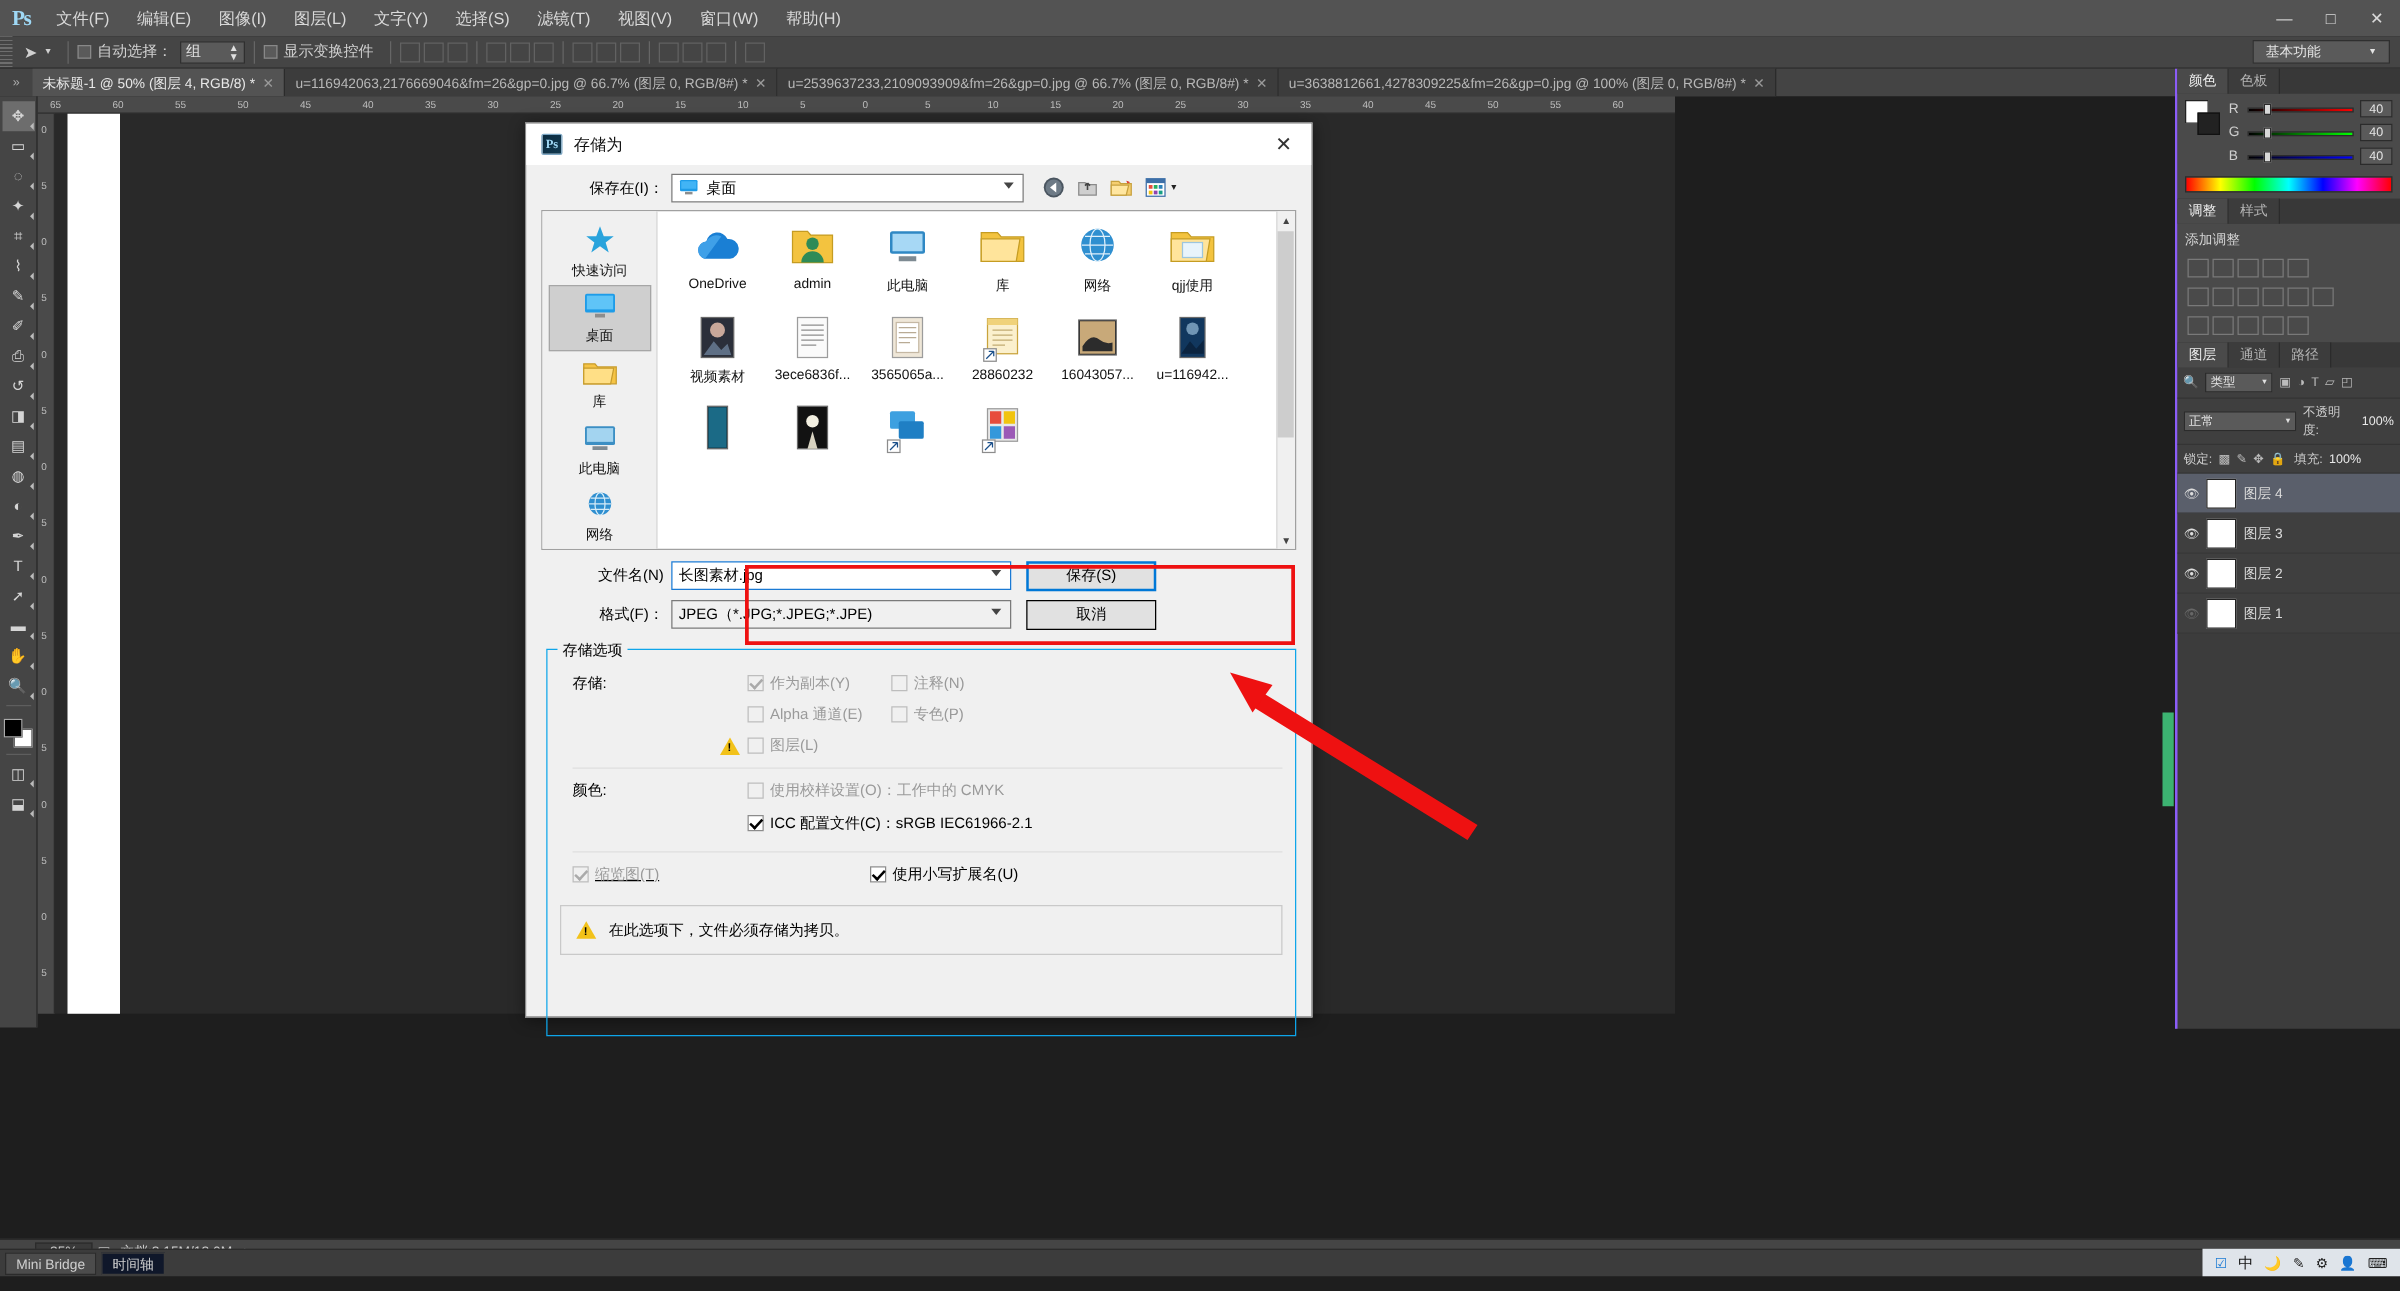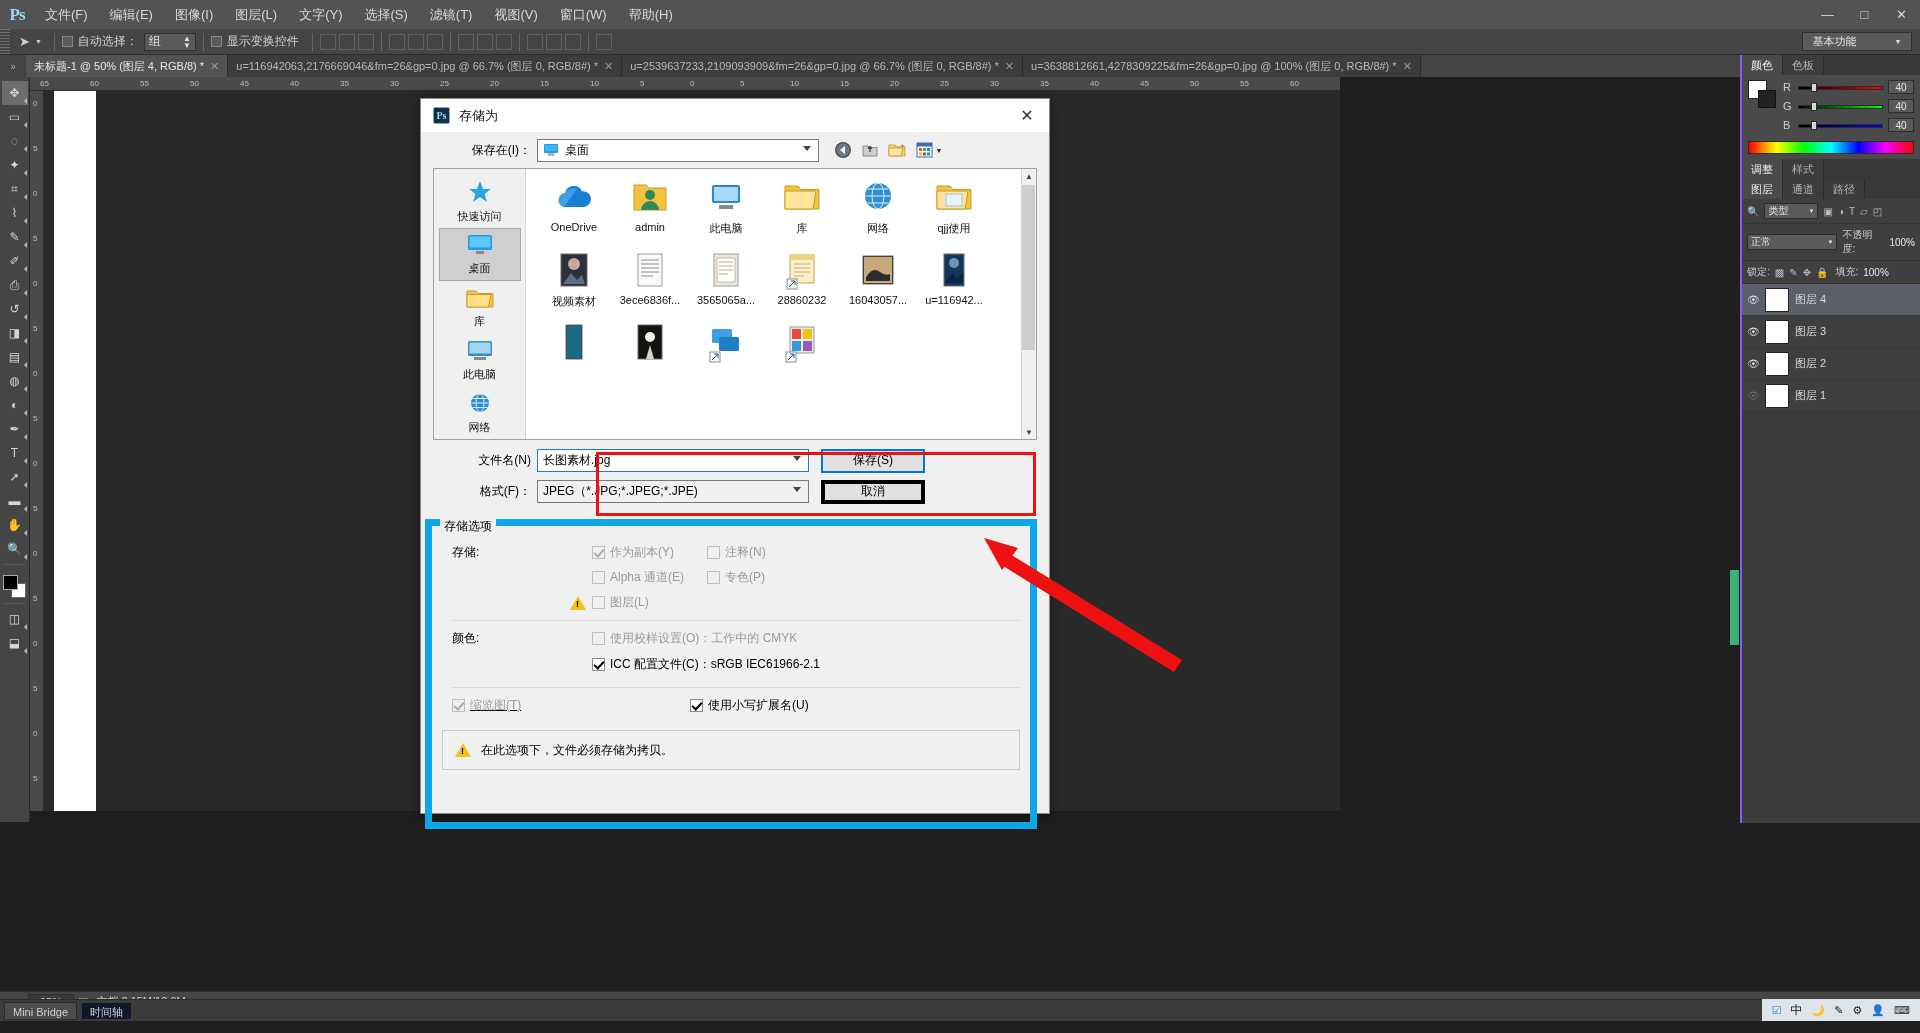--- a/index.html
+++ b/index.html
@@ -207,27 +207,27 @@
   .sc-arrow{ font-size:8px;color:#444; height:14px; display:flex;align-items:center;}
   .sc-thumb{ position:absolute; right:1px; top:16px; width:13px; height:165px; background:#cdcdcd;}
 
   .fn-wrap{ position:relative; margin-top:7px; padding:0 12px; }
   .fn-row{ height:27px; display:flex; align-items:center; }
   .redbox{
     position:absolute; left:596px; top:452px; width:440px; height:64px;
     border:3px solid #ee1111; pointer-events:none; z-index:9;
   }
   .btn{
-    height:24px; width:104px; background:#e1e1e1; border:4px solid #000000;
+    height:24px; width:104px; background:#e1e1e1; border:1px solid #000000;
     display:flex;align-items:center;justify-content:center; font-size:12px; color:#000;
   }
   .btn.primary{ border:2px solid #0078d7; background:#e1e1e1;}
 
   .group{
-    margin:14px 12px 0 4px; border:7px solid #0ea5e9; position:relative; padding:14px 10px 10px 10px;
+    margin:14px 12px 0 16px; border:1px solid #0ea5e9; position:relative; padding:14px 10px 10px 10px;
     height:310px;
   }
   .group-legend{
     position:absolute; top:-8px; left:8px; background:#f0f0f0; padding:0 4px; font-size:12px; color:#000;
   }
   .opt-line{ display:flex; align-items:flex-start; margin-bottom:2px;}
   .opt-name{ width:150px; font-size:12px; color:#000; padding-left:10px;}
   .cbx{
     width:13px;height:13px;border:1px solid #8c8c8c;background:#fff;display:inline-block;
     position:relative; flex:none; margin-right:5px;
@@ -467,20 +467,45 @@
         </div>
       </div>
     </div>
     <div class="spectrum"></div>
   </div>
 
   <div class="panel-tabs">
     <div class="panel-tab active">调整</div>
     <div class="panel-tab">样式</div>
   </div>
+  <div class="panel-body" style="padding-bottom:2px;">
+    <div style="color:#d3d3d3;margin-bottom:4px;">添加调整</div>
+    <div class="adj-icons">
+      <div class="adj-ico"></div>
+      <div class="adj-ico"></div>
+      <div class="adj-ico"></div>
+      <div class="adj-ico"></div>
+      <div class="adj-ico"></div>
+    </div>
+    <div class="adj-icons">
+      <div class="adj-ico"></div>
+      <div class="adj-ico"></div>
+      <div class="adj-ico"></div>
+      <div class="adj-ico"></div>
+      <div class="adj-ico"></div>
+      <div class="adj-ico"></div>
+    </div>
+    <div class="adj-icons">
+      <div class="adj-ico"></div>
+      <div class="adj-ico"></div>
+      <div class="adj-ico"></div>
+      <div class="adj-ico"></div>
+      <div class="adj-ico"></div>
+    </div>
+  </div>
 
   <div class="panel-tabs">
     <div class="panel-tab active">图层</div>
     <div class="panel-tab">通道</div>
     <div class="panel-tab">路径</div>
   </div>
   <div style="background:#3f3f3f;">
     <div class="layer-opts">
       <span style="color:#bbb;font-size:10px;">🔍</span>
       <div class="mini-select" style="width:54px;">

